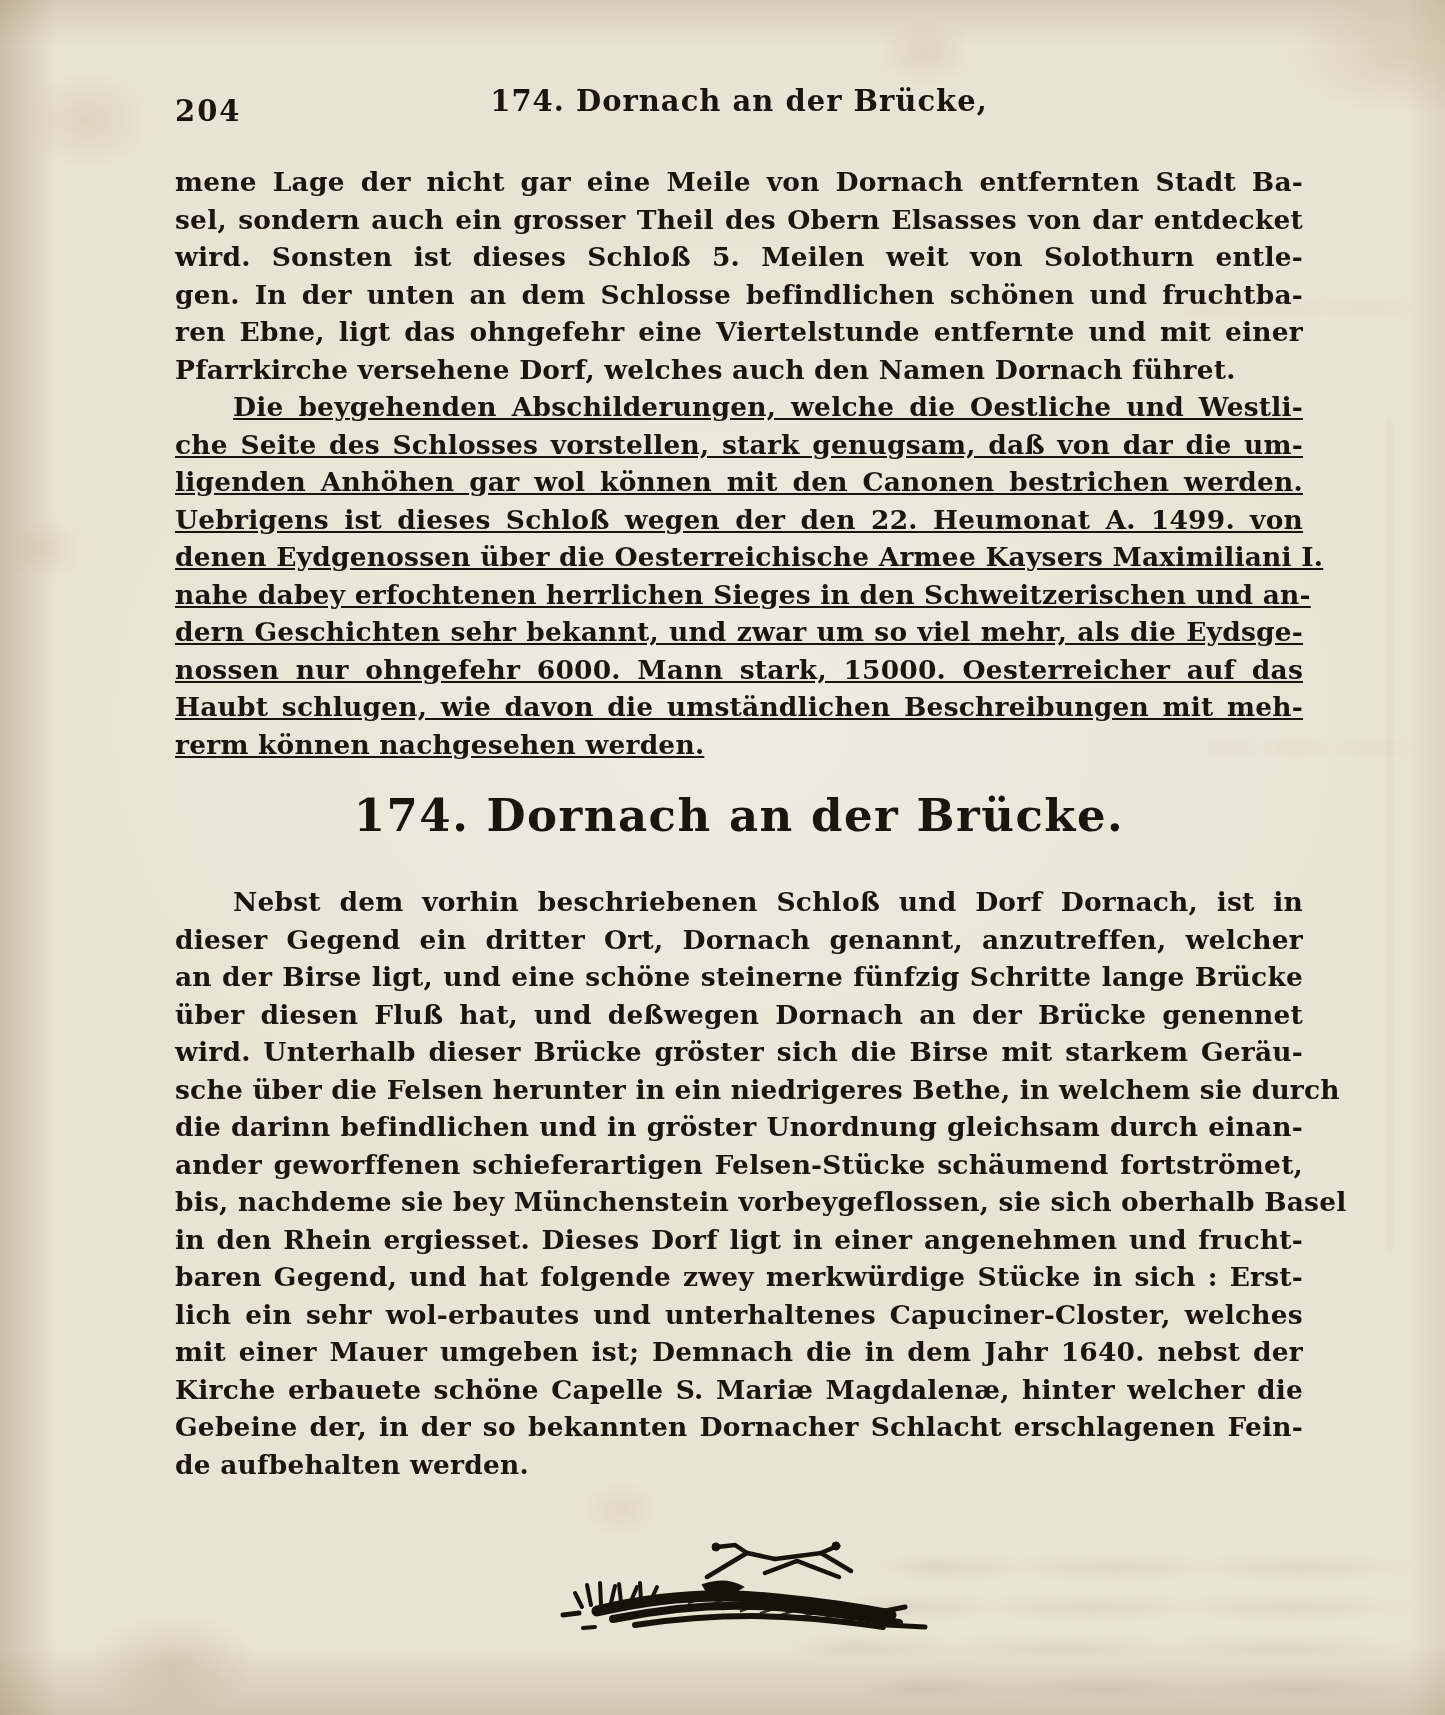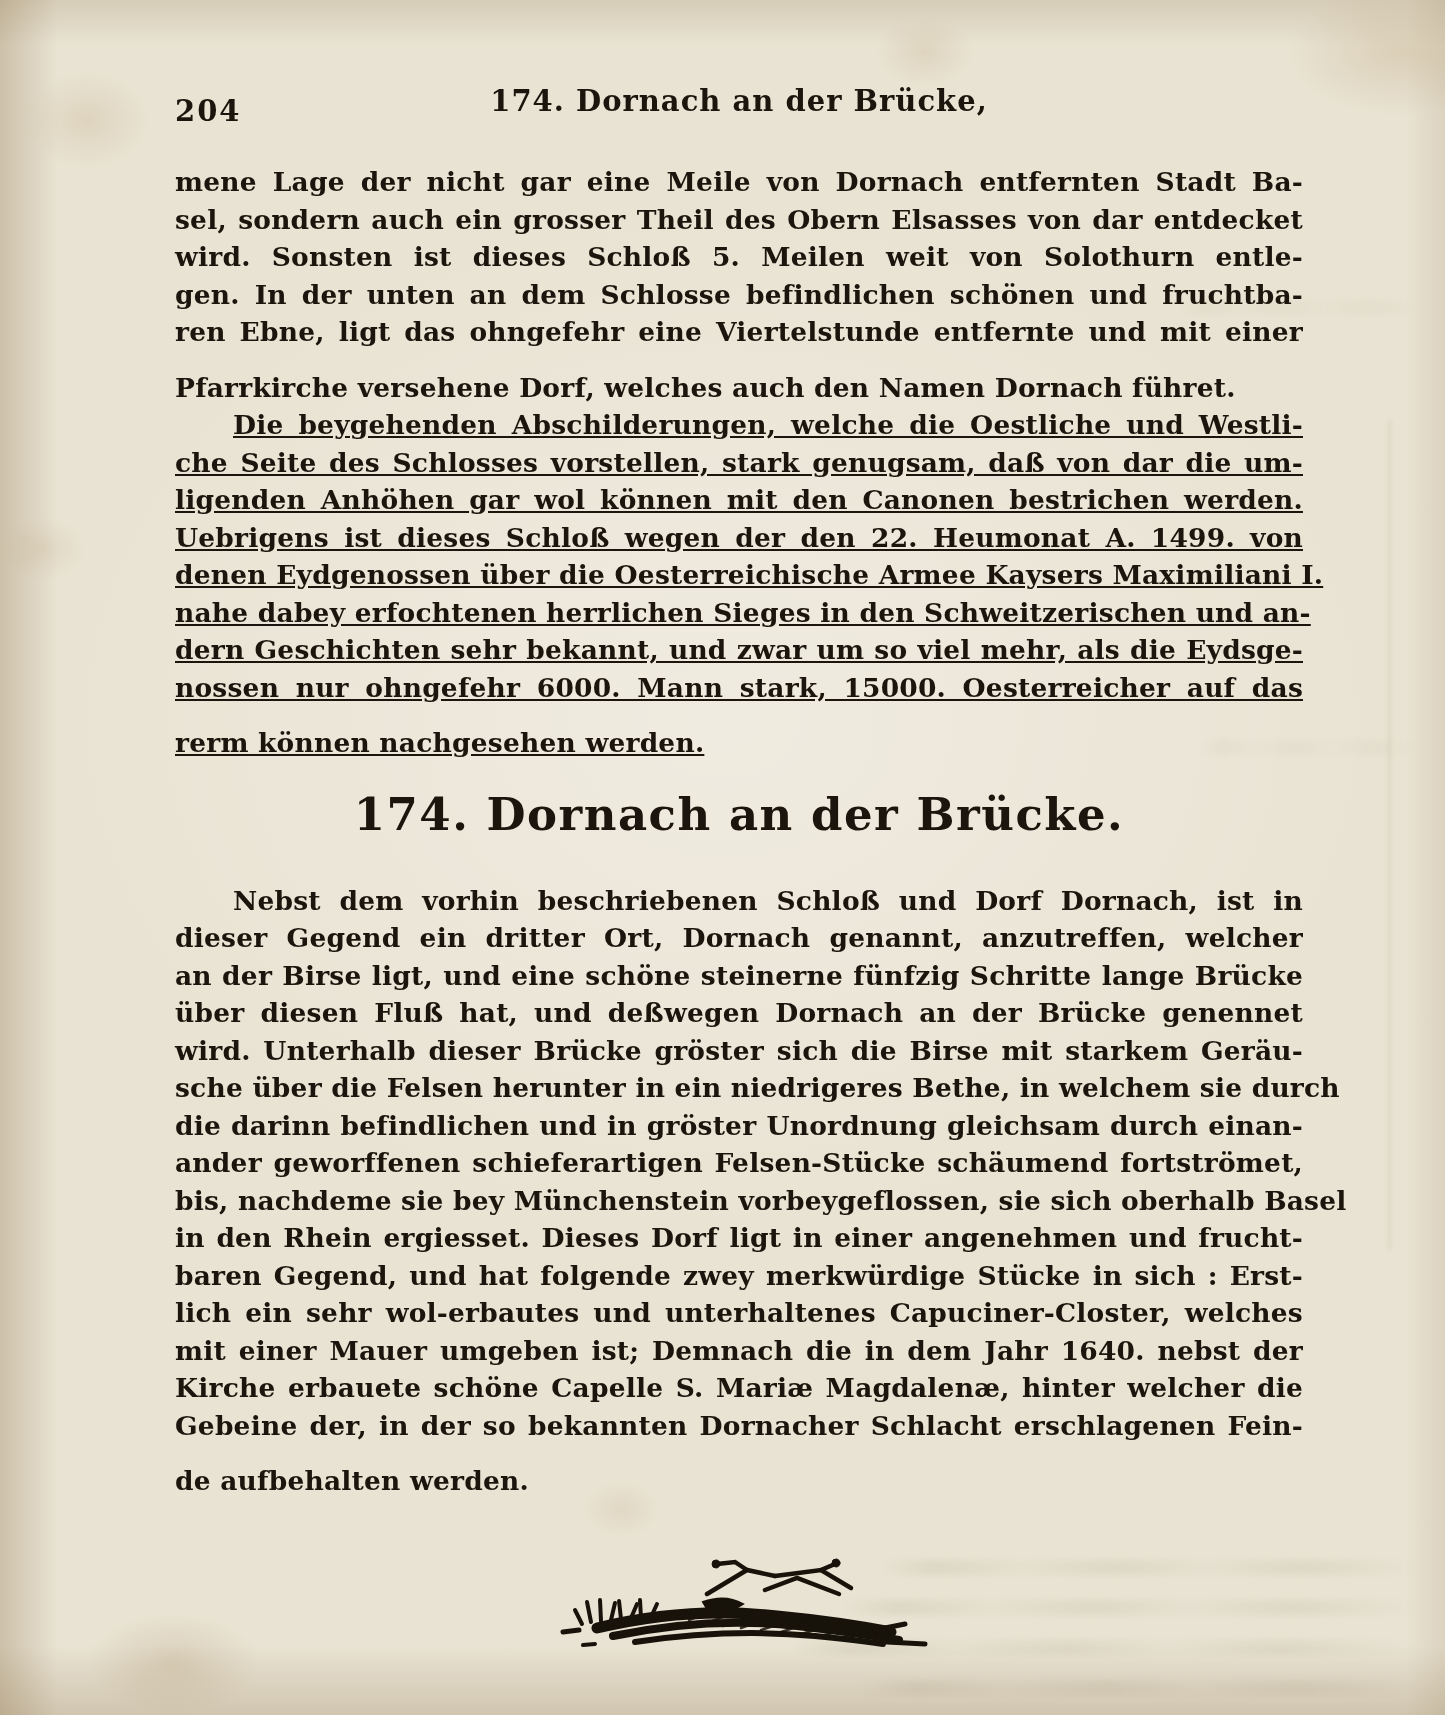--- a/index.html
+++ b/index.html
@@ -76,21 +76,21 @@
   .line {
     font-size: 26.5px;
     font-weight: 700;
     line-height: 37.5px;
     height: 37.5px;
     text-align: justify;
     text-align-last: justify;
     white-space: nowrap;
     letter-spacing: .2px;
   }
-  .line.last { text-align-last: left; margin-top: 18px; }
+  .line.last { text-align-last: left; }
   .line.indent { text-indent: 58px; }
   .section-heading {
     margin-top: 23px;
     text-align: center;
     font-size: 45px;
     font-weight: 700;
     letter-spacing: 1.5px;
     line-height: 60px;
   }
   .tailpiece {
@@ -130,20 +130,21 @@
 
   <div class="para para-2">
       <div class="line indent">Die beygehenden Abschilderungen, welche die Oestliche und Westli-</div>
       <div class="line">che Seite des Schlosses vorstellen, stark genugsam, daß von dar die um-</div>
       <div class="line">ligenden Anhöhen gar wol können mit den Canonen bestrichen werden.</div>
       <div class="line">Uebrigens ist dieses Schloß wegen der den 22. Heumonat A. 1499. von</div>
       <div class="line">denen Eydgenossen über die Oesterreichische Armee Kaysers Maximiliani I.</div>
       <div class="line">nahe dabey erfochtenen herrlichen Sieges in den Schweitzerischen und an-</div>
       <div class="line">dern Geschichten sehr bekannt, und zwar um so viel mehr, als die Eydsge-</div>
       <div class="line">nossen nur ohngefehr 6000. Mann stark, 15000. Oesterreicher auf das</div>
+      <div class="line">Haubt schlugen, wie davon die umständlichen Beschreibungen mit meh-</div>
       <div class="line last">rerm können nachgesehen werden.</div>
     </div>
 
   <h2 class="section-heading">174. Dornach an der Brücke.</h2>
 
   <div class="para para-3">
       <div class="line indent">Nebst dem vorhin beschriebenen Schloß und Dorf Dornach, ist in</div>
       <div class="line">dieser Gegend ein dritter Ort, Dornach genannt, anzutreffen, welcher</div>
       <div class="line">an der Birse ligt, und eine schöne steinerne fünfzig Schritte lange Brücke</div>
       <div class="line">über diesen Fluß hat, und deßwegen Dornach an der Brücke genennet</div>

